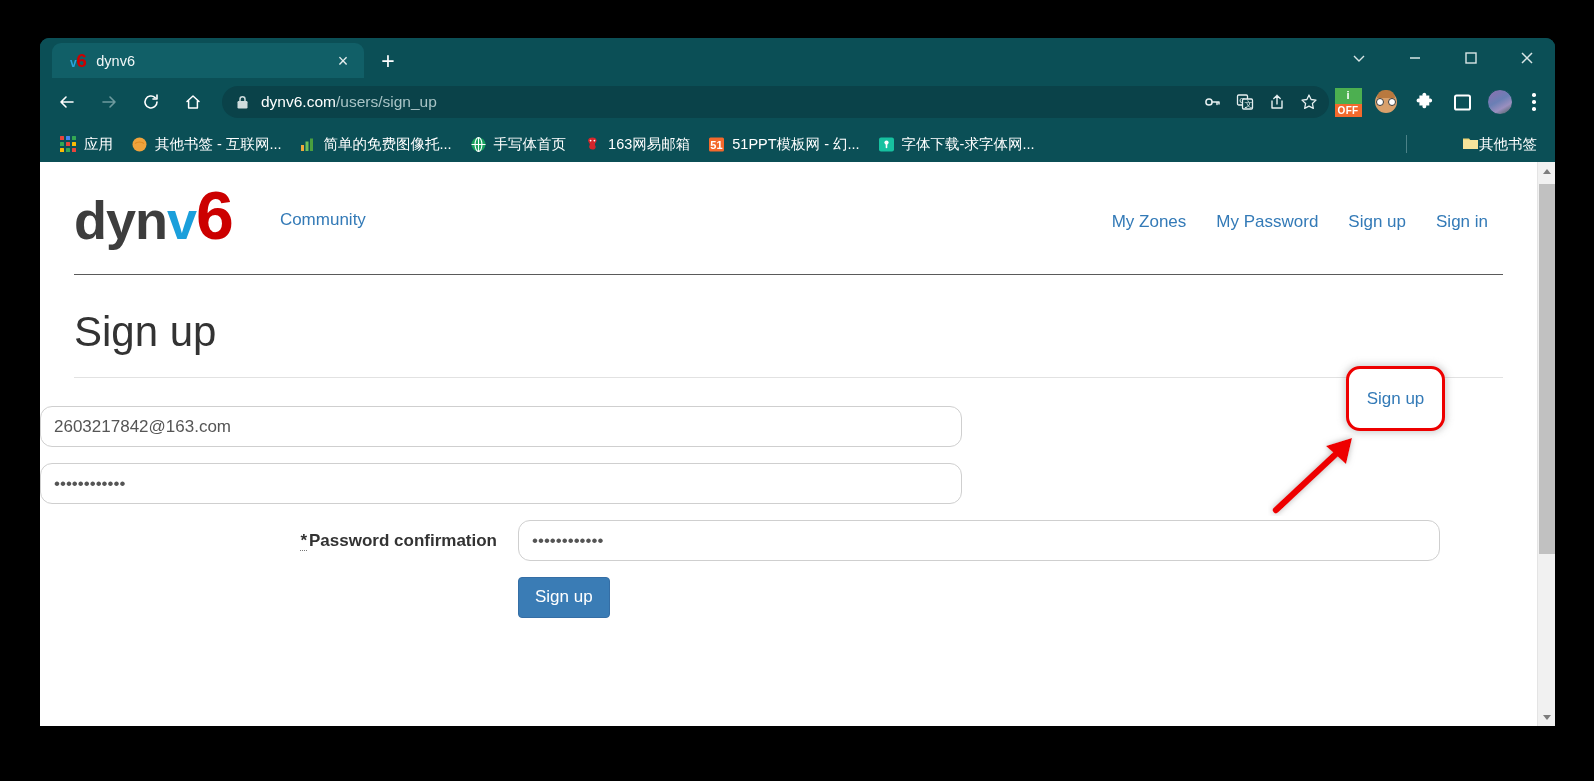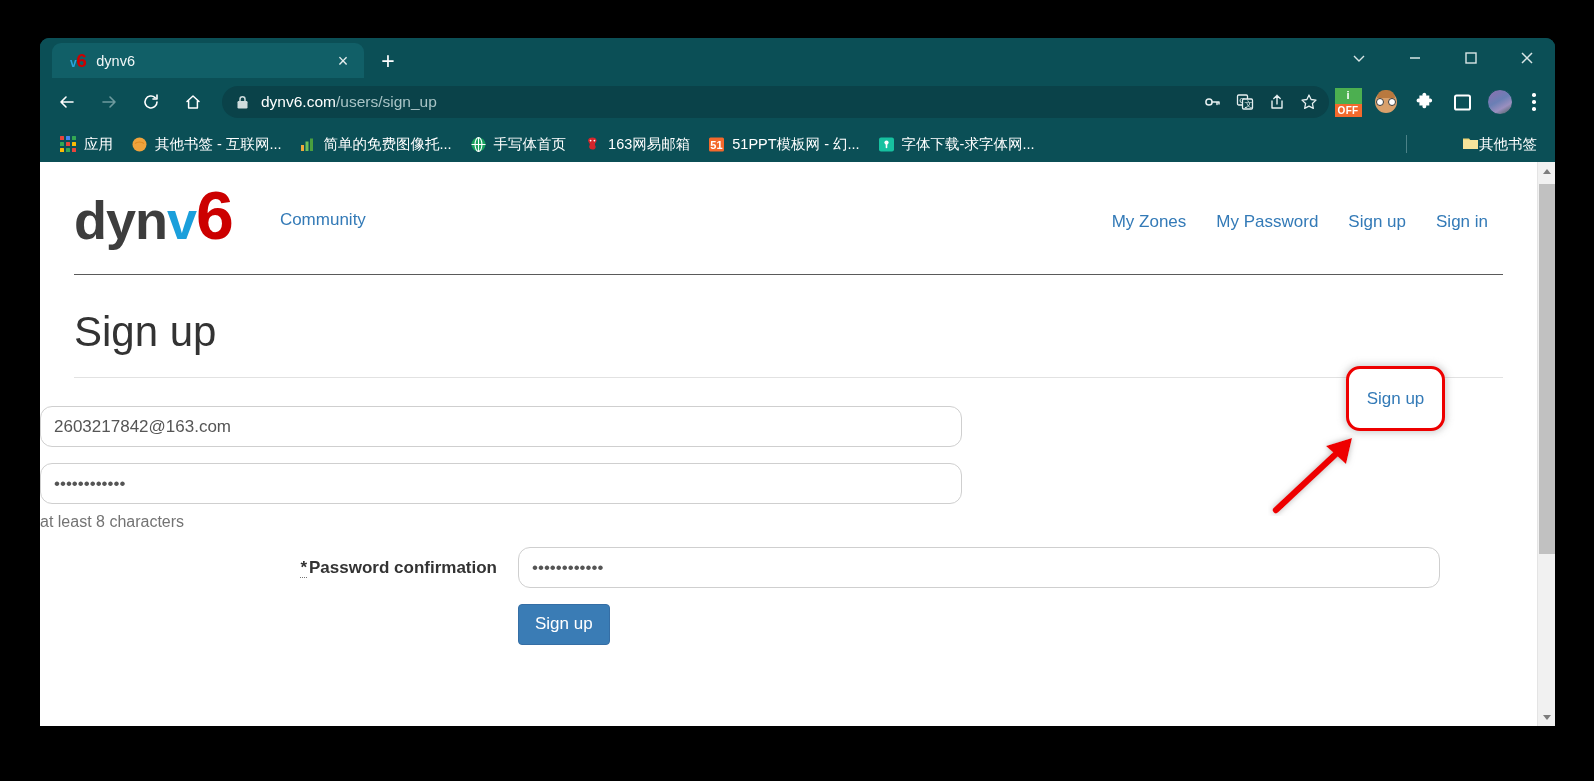--- a/index.html
+++ b/index.html
@@ -661,21 +661,20 @@
 
         <div class="form-row">
           <div class="form-control-wrap">
             <input class="form-control" value="2603217842@163.com" style="">
           </div>
         </div>
 
         <div class="form-row">
           <div class="form-control-wrap">
             <input class="form-control" value="••••••••••••" style="">
-            <div class="help-block">at least 8 characters</div>
           </div>
         </div>
 
         <div class="form-row" style="margin-top:7px;">
           <div class="form-label">
             <span class="req-abbr">*</span><span>Password confirmation</span>
           </div>
           <div class="form-control-wrap">
             <input class="form-control" value="••••••••••••" style="">
           </div>

